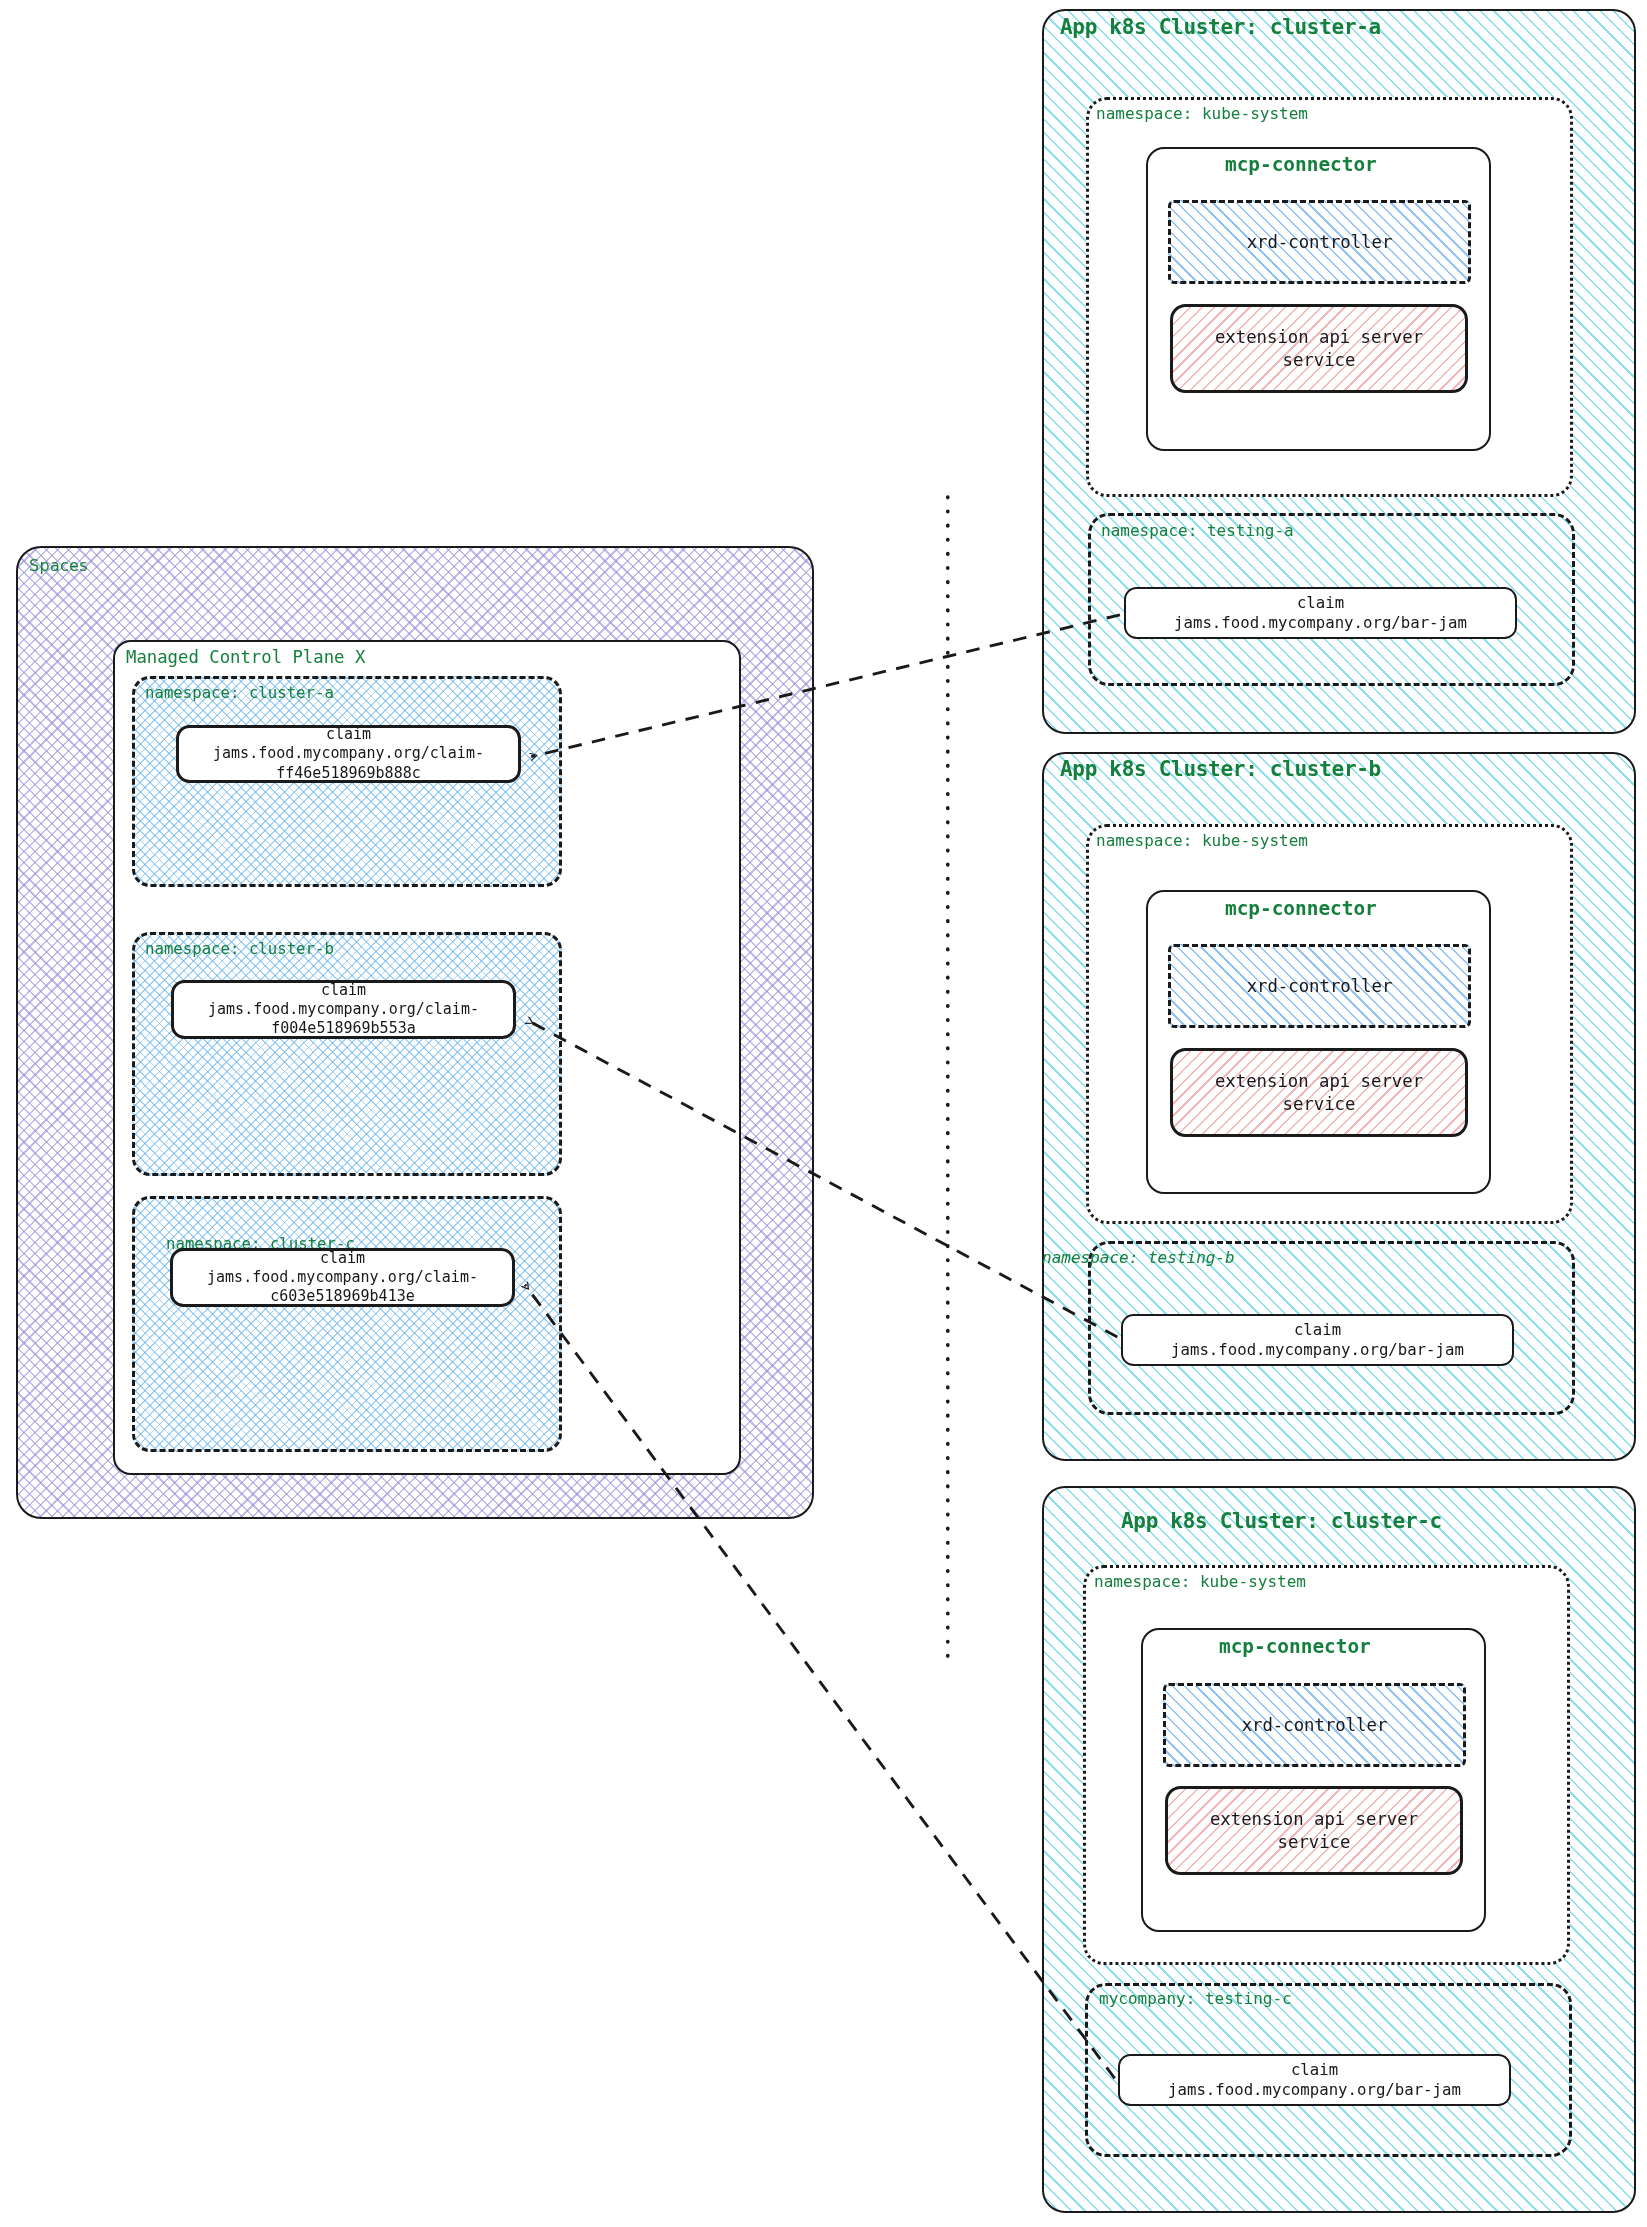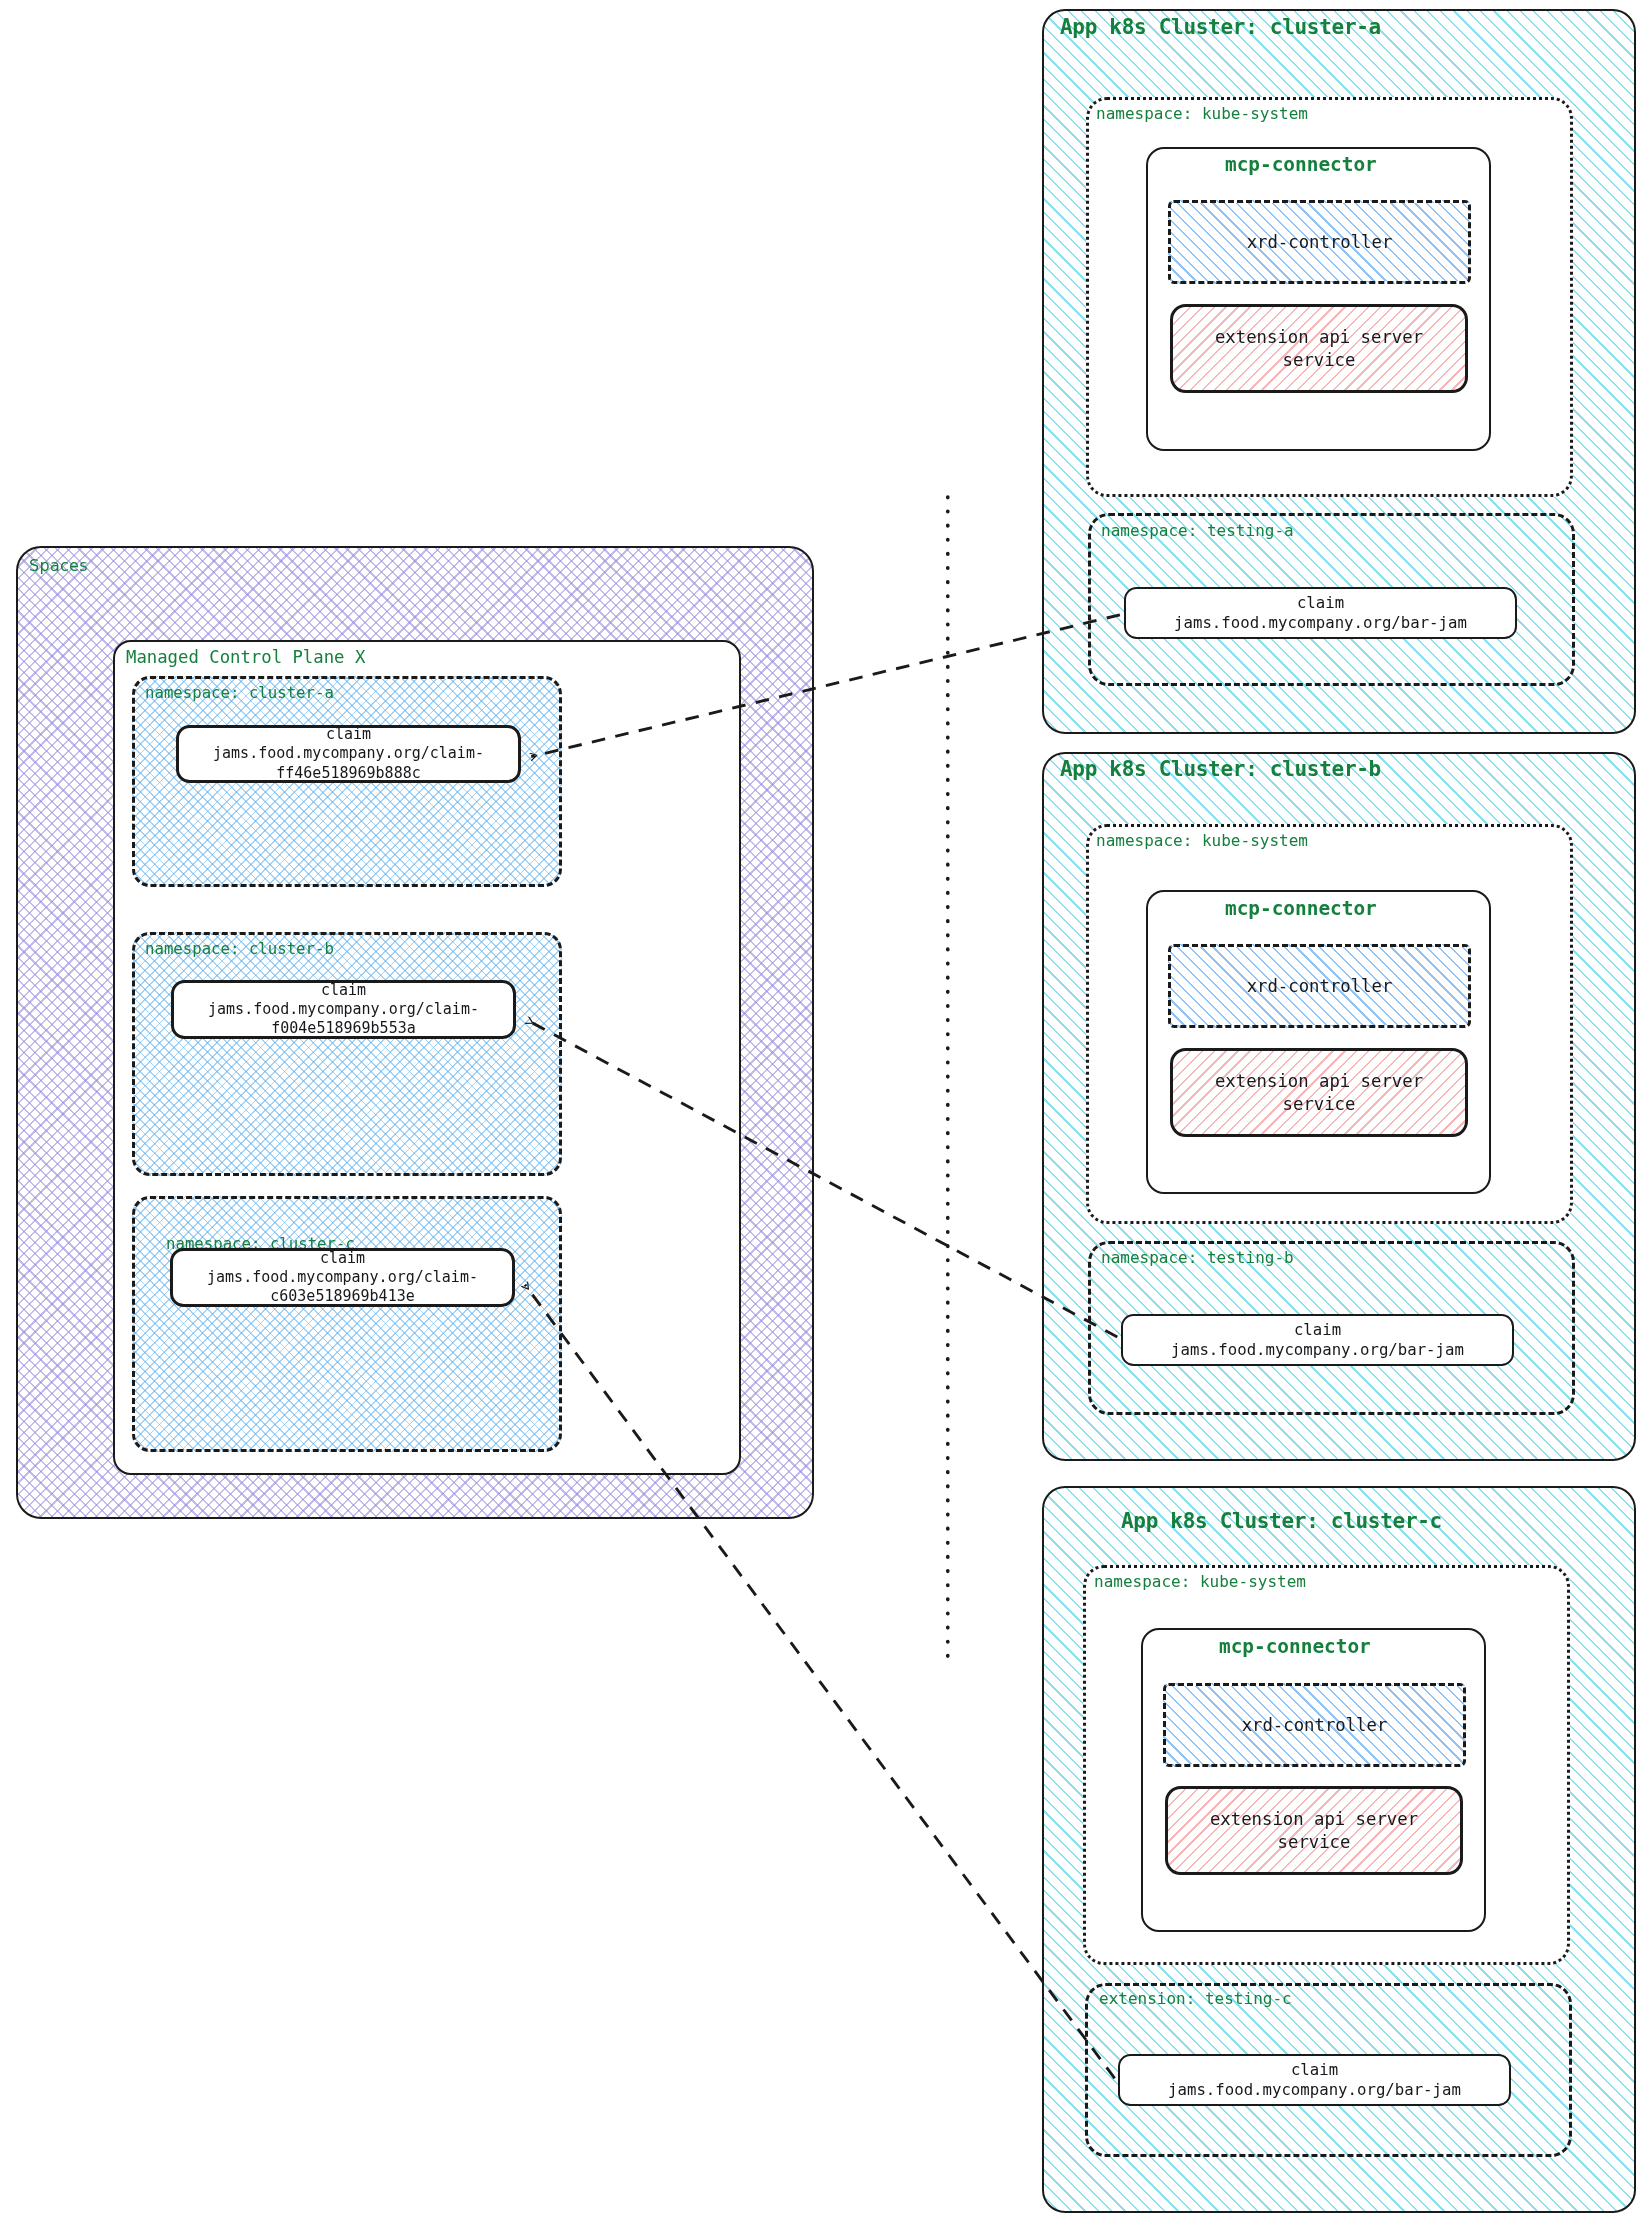--- a/index.html
+++ b/index.html
@@ -248,21 +248,21 @@
   <div class="lbl connector-title" style="left:1225px; top:897px;">mcp-connector</div>
 
   <div class="box xrd" style="left:1168px; top:944px; width:303px; height:84px;">xrd-controller</div>
 
   <div class="box extapi" style="left:1170px; top:1048px; width:298px; height:89px;">
     <span>extension api server</span>
     <span>service</span>
   </div>
 
   <div class="box ns-testing" style="left:1088px; top:1241px; width:487px; height:174px;"></div>
-  <div class="lbl ns-testing-label" style="left:1101px; top:1248px;">namespace: testing-b</div>
+  <div class="lbl ns-testing-label" style="left:1042px; top:1248px;font-style:italic;">namespace: testing-b</div>
   <div class="box claim-r" style="left:1121px; top:1314px; width:393px; height:52px;">
     <span>claim</span>
     <span>jams.food.mycompany.org/bar-jam</span>
   </div>
 
   <div class="box cluster" style="left:1042px; top:1486px; width:594px; height:727px;"></div>
   <div class="lbl cluster-title" style="left:1121px; top:1492px;margin-top:17px;">App k8s Cluster: cluster-c</div>
 
   <div class="box ns-kube" style="left:1083px; top:1565px; width:487px; height:400px;"></div>
   <div class="lbl ns-kube-label" style="left:1094px; top:1572px;">namespace: kube-system</div>
@@ -271,21 +271,21 @@
   <div class="lbl connector-title" style="left:1219px; top:1635px;">mcp-connector</div>
 
   <div class="box xrd" style="left:1163px; top:1683px; width:303px; height:84px;">xrd-controller</div>
 
   <div class="box extapi" style="left:1165px; top:1786px; width:298px; height:89px;">
     <span>extension api server</span>
     <span>service</span>
   </div>
 
   <div class="box ns-testing" style="left:1085px; top:1983px; width:487px; height:174px;"></div>
-  <div class="lbl ns-testing-label" style="left:1099px; top:1989px;">extension: testing-c</div>
+  <div class="lbl ns-testing-label" style="left:1099px; top:1989px;">mycompany: testing-c</div>
   <div class="box claim-r" style="left:1118px; top:2054px; width:393px; height:52px;">
     <span>claim</span>
     <span>jams.food.mycompany.org/bar-jam</span>
   </div>
 
   <svg id="links" viewBox="0 0 3147 4256">
     <defs>
       <marker id="oarrow" markerWidth="16" markerHeight="16" refX="13" refY="8" orient="auto" markerUnits="userSpaceOnUse">
         <path d="M14,1 L2,8 L14,15" fill="none" stroke="#1a1a1a" stroke-width="2.2" stroke-linecap="round" stroke-linejoin="round"></path>
       </marker>

